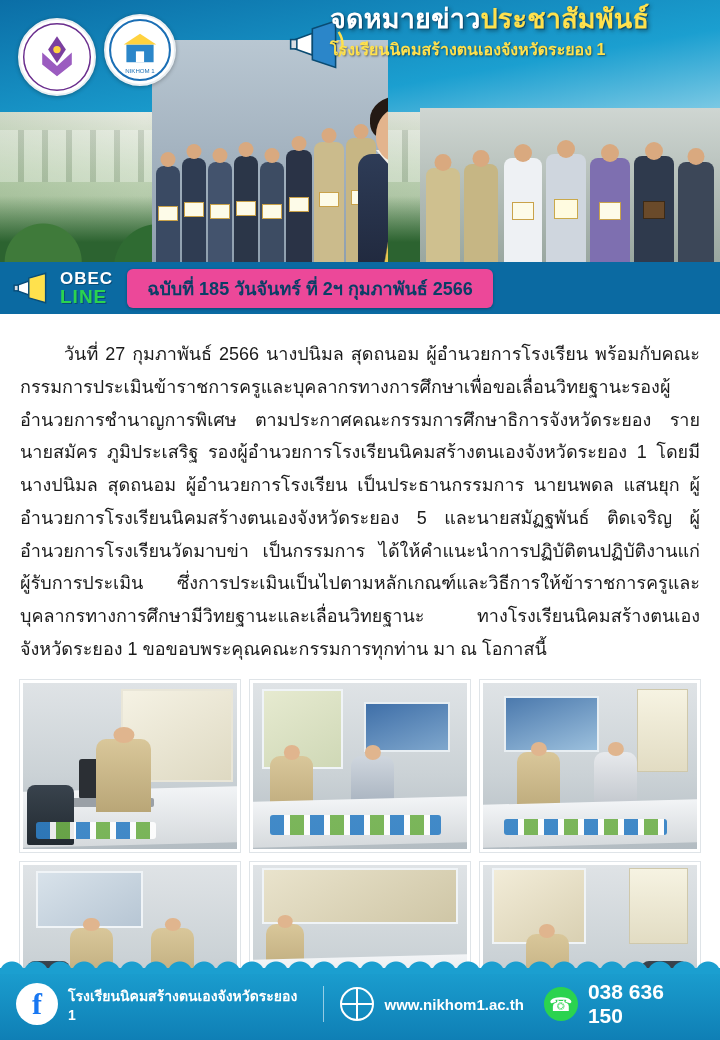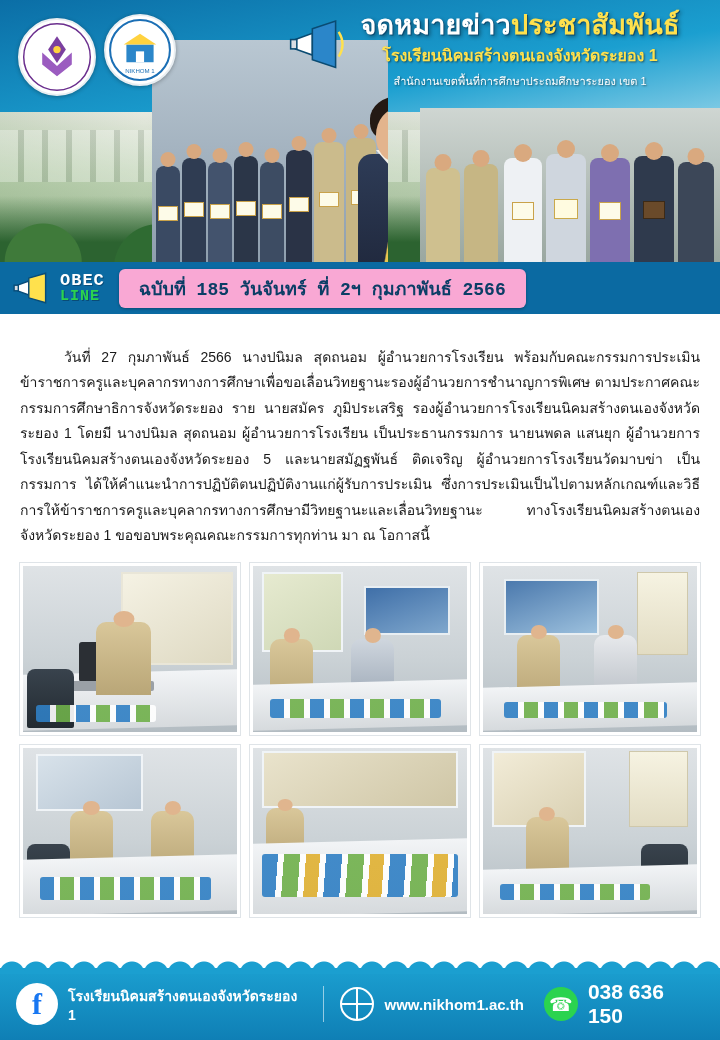--- a/index.html
+++ b/index.html
@@ -36,21 +36,21 @@
     position:absolute; left:0; right:0; bottom:0; height:66px;
     background:
       radial-gradient(circle at 6% 100%, #3f7a3a 0 38px, transparent 39px),
       radial-gradient(circle at 22% 110%, #2f6b32 0 44px, transparent 45px),
       radial-gradient(circle at 44% 115%, #3b7c3d 0 48px, transparent 49px),
       radial-gradient(circle at 66% 112%, #2e6a31 0 46px, transparent 47px),
       radial-gradient(circle at 88% 108%, #3f7f3e 0 42px, transparent 43px),
       linear-gradient(180deg, rgba(40,90,45,0) 0%, #2c6330 70%);
   }
   .hdr-title-wrap {
-    position: absolute; left: 330px; top: 10px; width: 380px; text-align: center;
+    position: absolute; left: 330px; top: 4px; width: 380px; text-align: left;
     z-index: 6;
   }
   .hdr-title {
     font-size: 27px; font-weight: bold; color: #ffffff;
     text-shadow: 1px 1px 0 #0a4b72, 2px 2px 4px rgba(0,0,0,.45);
     letter-spacing: .2px; line-height: 1.12;
   }
   .hdr-title .accent { color: #ffe14d; }
   .hdr-sub1 {
     font-size: 16px; font-weight: bold; color: #ffe14d; margin-top: 3px;
@@ -116,50 +116,50 @@
     background:#241a14;
   }
   .bp-sash {
     position:absolute; bottom:40px; left:22px; width:56px; height:84px;
     background: linear-gradient(100deg, rgba(255,255,255,0) 40%, #e8c64f 42%, #e8c64f 56%, rgba(255,255,255,0) 58%);
   }
 
   
   .issue-bar {
     position: relative; height: 52px; background: #0b6aa2;
-    display: flex; align-items: center; padding-left: 8px; font-family: Liberation Mono, monospace;
+    display: flex; align-items: center; padding-left: 8px;
   }
   .obec-badge {
     display:flex; align-items:center; gap:6px; margin-left: 4px; margin-right: 14px;
   }
   .obec-mega { width: 42px; height: 34px; }
   .obec-text { line-height: 1; }
   .obec-line1 {
     font-size: 17px; font-weight: bold; color: #ffffff; letter-spacing: 1px;
     text-shadow: 1px 1px 0 #094c78;
   }
   .obec-line2 {
-    font-size: 15px; font-weight: bold; color: #2bd34f; letter-spacing: 1px;
+    font-size: 19px; font-weight: bold; color: #2bd34f; letter-spacing: 1px;
     text-shadow: 1px 1px 0 #094c78;
   }
   .issue-chip {
-    background: #f9a8d4; border-radius: 6px; padding: 5px 20px;
+    background: #ec4899; border-radius: 6px; padding: 5px 20px;
     color: #0b3e66; font-size: 18px; font-weight: bold;
     box-shadow: 0 1px 3px rgba(0,0,0,.3);
   }
 
   
   .content { padding: 14px 20px 0 20px; }
   .headline {
     text-align: center; color: #1b6fb5; font-weight: bold; font-size: 21px;
     line-height: 1.5;
   }
   .headline .l2 { display: block; }
   .body-text {
-    margin-top: 17px; font-size: 14px; line-height: 1.82; color: #1a1a1a;
+    margin-top: 10px; font-size: 18px; line-height: 1.82; color: #1a1a1a;
     text-align: justify; text-justify: inter-word;
   }
   .body-text .indent { display:inline-block; width: 44px; }
 
   
   .grid {
     margin: 14px 20px 0 20px; display: grid; grid-template-columns: repeat(3, 1fr);
     gap: 10px;
   }
   .cell {
@@ -371,21 +371,20 @@
         <rect x="6" y="28" width="8" height="12" fill="#d9dee3" stroke="#0a4b72" stroke-width="2"></rect>
         <path d="M68 18 q10 16 0 32" fill="none" stroke="#ffe14d" stroke-width="3"></path>
       </svg>
     </div>
 
     <div class="hdr-title-wrap">
       <div class="hdr-title">
         <span>จดหมายข่าว</span><span class="accent">ประชาสัมพันธ์</span>
       </div>
       <div class="hdr-sub1">โรงเรียนนิคมสร้างตนเองจังหวัดระยอง 1</div>
-      <div class="hdr-sub2">สำนักงานเขตพื้นที่การศึกษาประถมศึกษาระยอง เขต 1</div>
     </div>
   </div>
 
   <div class="issue-bar">
     <div class="obec-badge">
       <div class="obec-mega">
         <svg viewBox="0 0 60 48" width="42" height="34" aria-hidden="true">
           <path d="M8 20 L24 14 L24 34 L8 28 Z" fill="#ffffff" stroke="#094c78" stroke-width="2"></path>
           <path d="M24 10 L48 3 L48 45 L24 38 Z" fill="#ffe14d" stroke="#094c78" stroke-width="2"></path>
           <rect x="3" y="20" width="6" height="8" fill="#d9dee3" stroke="#094c78" stroke-width="2"></rect>

